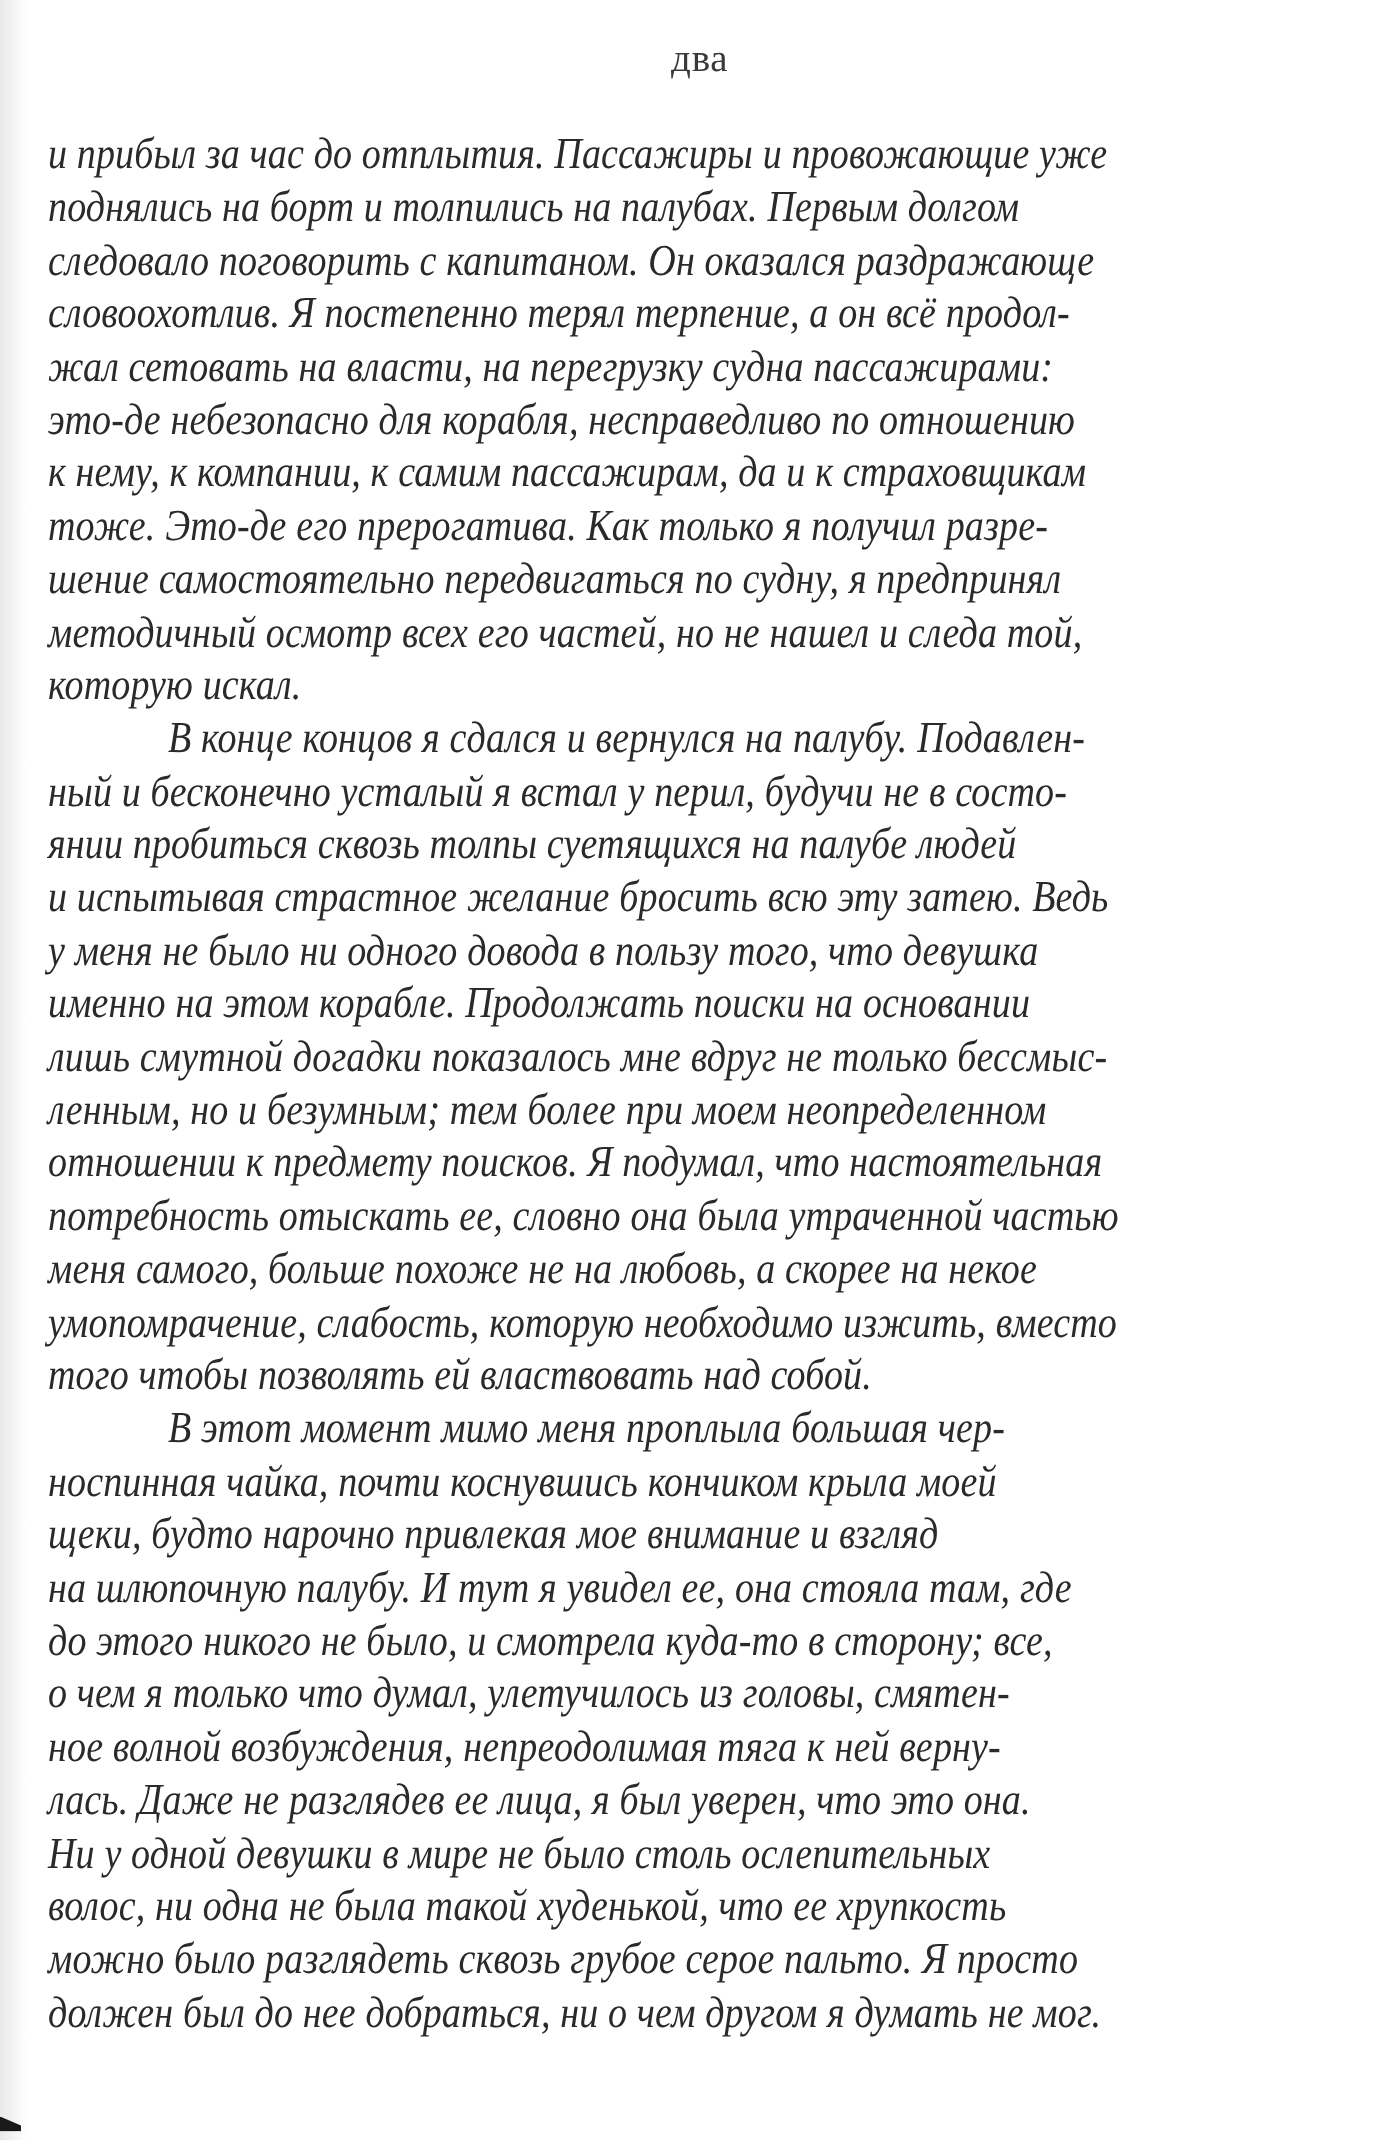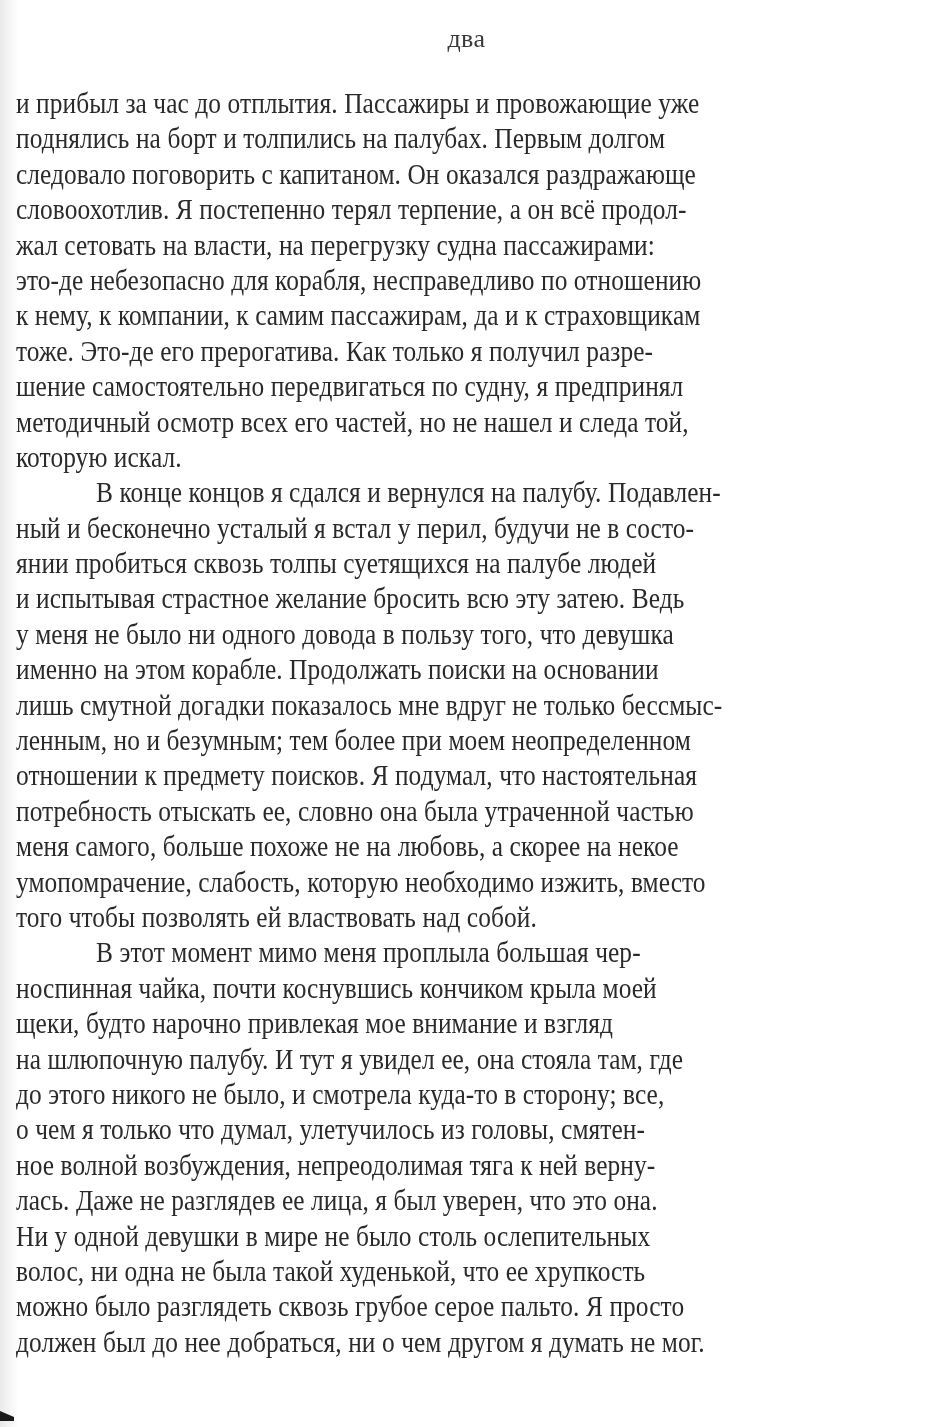--- a/index.html
+++ b/index.html
@@ -14,21 +14,21 @@
     position: absolute; left: 0; top: 0; bottom: 0; width: 18px;
     background: linear-gradient(to right, #e9e9e9, #ffffff);
   }
   .running-head {
     position: absolute; top: 24px; left: 0; width: 933px;
     text-align: center; font-size: 26px; color: #3a3a3a;
     letter-spacing: 0.5px;
     font-family: Liberation Serif, serif;
   }
   .body-text {
-    position: absolute; top: 86px; left: 16px; width: 880px;
+    position: absolute; top: 86px; left: 32px; width: 880px; font-style: italic;
   }
   .line {
     display: block; white-space: nowrap;
     font-size: 29.5px; line-height: 35.4px; height: 35.4px;
     transform: scaleX(0.86); transform-origin: left center;
     letter-spacing: 0.1px;
   }
   .line.indent { padding-left: 93px; }
   .corner-mark {
     position: absolute; left: 0; bottom: 6px; width: 14px; height: 10px;

